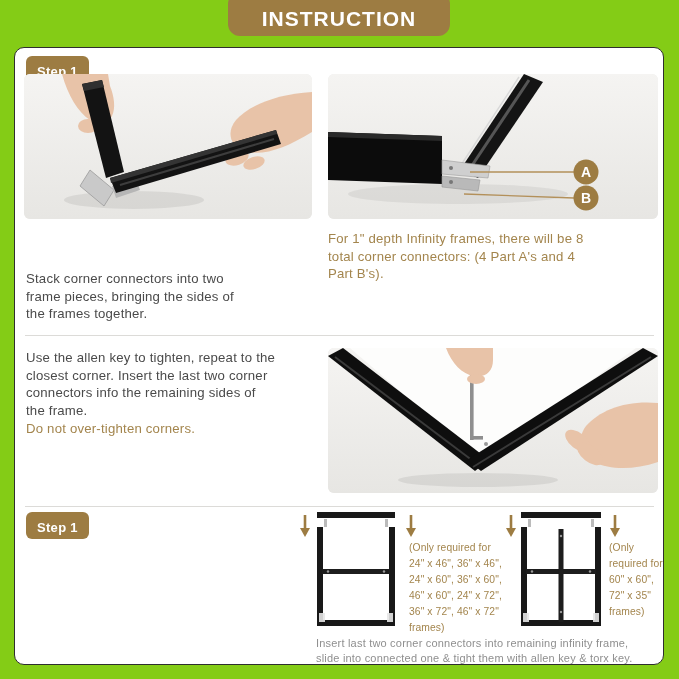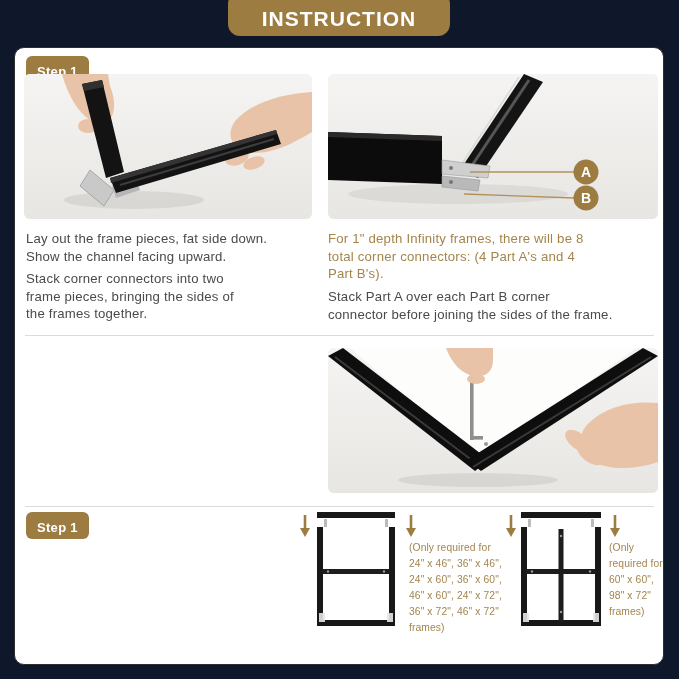--- a/index.html
+++ b/index.html
@@ -1,17 +1,17 @@
 <!DOCTYPE html>
 <html><head>
 <meta charset="utf-8">
 <style>
   html,body{margin:0;padding:0;}
   body{background:#f7f6f4;font-family:"Liberation Sans", sans-serif;}
-  .page{position:relative;width:679px;height:679px;background:#0f172a;overflow:hidden;}
+  .page{position:relative;width:679px;height:679px;background:#84cc16;overflow:hidden;}
 
   
   .banner{position:absolute;left:228px;top:-8px;width:222px;height:44px;
     background:#9d7c42;border-radius:12px;display:flex;align-items:flex-end;justify-content:center;}
   .banner span{color:#ffffff;font-weight:bold;font-size:21px;letter-spacing:1px;line-height:34px;}
 
   
   .card{position:absolute;left:14px;top:47px;width:650px;height:618px;background:#ffffff;
     border:1.5px solid #2e2e2e;border-radius:10px;box-sizing:border-box;}
 
@@ -115,33 +115,34 @@
           <circle cx="258" cy="98" r="12.5" fill="#9d7c42"></circle>
           <text x="258" y="103" text-anchor="middle" font-size="14" font-weight="bold" fill="#ffffff" font-family="Liberation Sans, sans-serif">A</text>
         </g>
         <g>
           <circle cx="258" cy="124" r="12.5" fill="#9d7c42"></circle>
           <text x="258" y="129" text-anchor="middle" font-size="14" font-weight="bold" fill="#ffffff" font-family="Liberation Sans, sans-serif">B</text>
         </g>
       </svg>
     </div>
 
-    <div class="txt" style="left:11px;top:182px;width:294px;">Lay out the frame pieces, fat side down.
-Show the channel facing upward.</div>
     <div class="txt" style="left:11px;top:222px;width:294px;">Stack corner connectors into two
 frame pieces, bringing the sides of
 the frames together.</div>
     <div class="txt gold" style="left:313px;top:182px;width:330px;">For 1" depth Infinity frames, there will be 8
 total corner connectors: (4 Part A's and 4
 Part B's).</div>
-    <div class="txt" style="left:313px;top:240px;width:330px;">Stack Part A over each Part B corner
-connector before joining the sides of the frame.</div>
 
     <div class="divider" style="top:287px;"></div>
 
+    <div class="txt" style="left:11px;top:301px;width:300px;">Use the allen key to tighten, repeat to the
+closest corner. Insert the last two corner
+connectors info the remaining sides of
+the frame.</div>
+    <div class="txt gold" style="left:11px;top:372px;width:300px;">Do not over-tighten corners.</div>
 
     <div class="photo" style="left:313px;top:300px;width:330px;height:145px;">
       <svg width="330" height="145" viewBox="0 0 330 145">
         <rect width="330" height="145" fill="url(#g1)"></rect>
         <polygon points="22,0 308,0 152,112" fill="#fdfdfc"></polygon>
         <ellipse cx="150" cy="132" rx="80" ry="7" fill="#000000" opacity="0.07"></ellipse>
 
         <g>
           <polygon points="0,8 15,0 161,112 147,123" fill="#0e0e0e"></polygon>
           <line x1="7" y1="9" x2="153" y2="119" stroke="#3a3a3a" stroke-width="2"></line>
@@ -222,18 +223,20 @@
       <circle cx="70" cy="59.5" r="1.2" fill="#999"></circle>
       <circle cx="41" cy="24" r="1.2" fill="#999"></circle>
       <circle cx="41" cy="100" r="1.2" fill="#999"></circle>
       <path d="M3,101 h6 v9 h-6 Z" fill="#e6e6e6" opacity="0.9"></path>
       <path d="M73,101 h6 v9 h-6 Z" fill="#e6e6e6" opacity="0.9"></path>
     </svg>
 
     <div class="note" style="left:594px;top:492px;width:60px;">(Only
 required for
 60" x 60",
-98" x 72"
+72" x 35"
 frames)</div>
 
+    <div class="bottom-note" style="left:301px;top:588px;width:345px;">Insert last two corner connectors into remaining infinity frame,
+slide into connected one &amp; tight them with allen key &amp; torx key.</div>
 
   </div>
 </div>
 
 </body></html>

